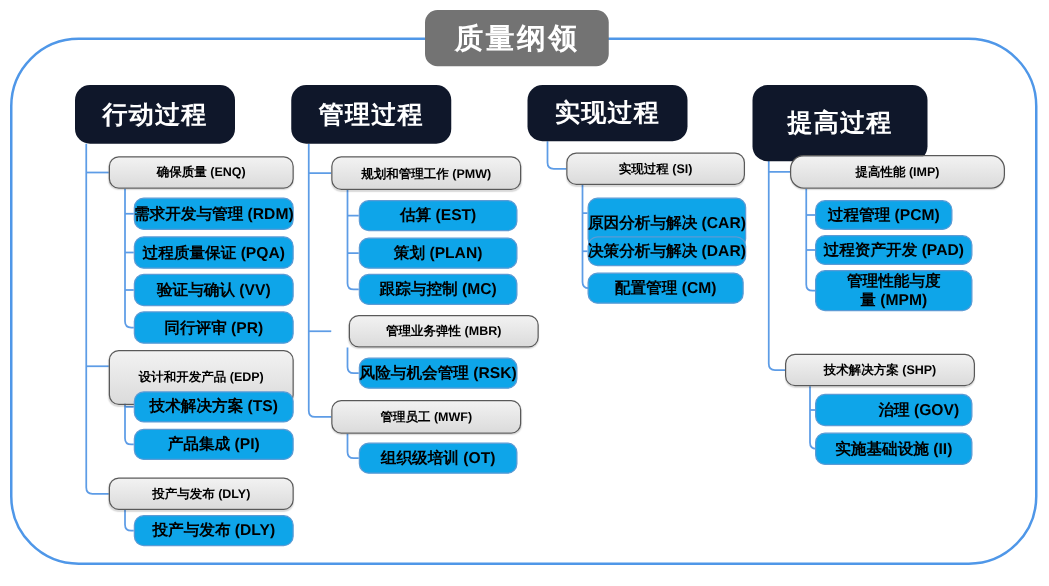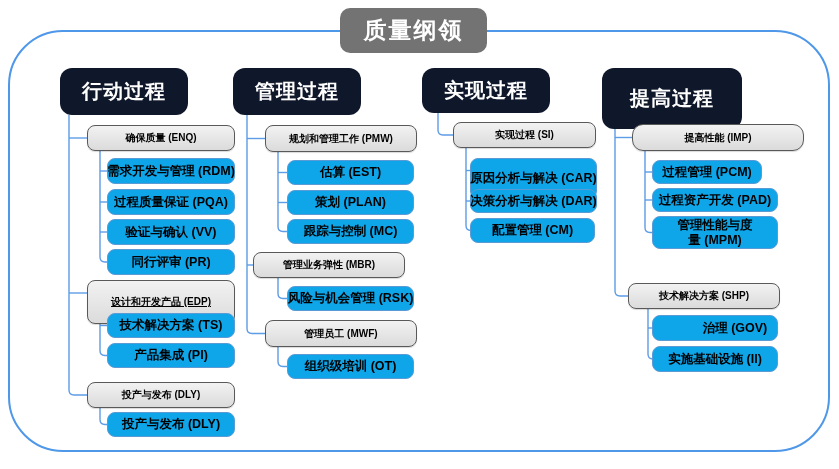--- a/index.html
+++ b/index.html
@@ -73,31 +73,31 @@
       <path d="M648 328 H652" fill="none" stroke="#5d9ce6" stroke-width="1.4"></path>
     </svg>
   <div class="title" id="title" style="left: 340px; top: 8px; width: 147px; height: 45px;">质量纲领</div>
   <div id="nodes">
       <div class="header-box" style="left: 60px; top: 68px; width: 128px; height: 47px;">行动过程</div>
       <div class="gray-box" style="left: 87px; top: 125px; width: 148px; height: 26px;">确保质量 (ENQ)</div>
       <div class="white-box" style="left: 107px; top: 158px; width: 128px; height: 26px;">需求开发与管理 (RDM)</div>
       <div class="white-box" style="left: 107px; top: 189px; width: 128px; height: 26px;">过程质量保证 (PQA)</div>
       <div class="white-box" style="left: 107px; top: 219px; width: 128px; height: 26px;">验证与确认 (VV)</div>
       <div class="white-box" style="left: 107px; top: 249px; width: 128px; height: 26px;">同行评审 (PR)</div>
-      <div class="gray-box" style="left: 87px; top: 280px; width: 148px; height: 44px; text-decoration: underline;">设计和开发产品 (EDP)</div>
+      <div class="gray-box" style="left: 87px; top: 280px; width: 148px; height: 44px;">设计和开发产品 (EDP)</div>
       <div class="white-box" style="left: 107px; top: 313px; width: 128px; height: 25px;">技术解决方案 (TS)</div>
       <div class="white-box" style="left: 107px; top: 343px; width: 128px; height: 25px;">产品集成 (PI)</div>
       <div class="gray-box" style="left: 87px; top: 382px; width: 148px; height: 26px;">投产与发布 (DLY)</div>
       <div class="white-box" style="left: 107px; top: 412px; width: 128px; height: 25px;">投产与发布 (DLY)</div>
       <div class="header-box" style="left: 233px; top: 68px; width: 128px; height: 47px;">管理过程</div>
       <div class="gray-box" style="left: 265px; top: 125px; width: 152px; height: 27px;">规划和管理工作 (PMW)</div>
       <div class="white-box" style="left: 287px; top: 160px; width: 127px; height: 25px;">估算 (EST)</div>
       <div class="white-box" style="left: 287px; top: 190px; width: 127px; height: 25px;">策划 (PLAN)</div>
       <div class="white-box" style="left: 287px; top: 219px; width: 127px; height: 25px;">跟踪与控制 (MC)</div>
-      <div class="gray-box" style="left: 253px; top: 252px; width: 152px; height: 26px;">管理业务弹性 (MBR)</div>
+      <div class="gray-box" style="left: 279px; top: 252px; width: 152px; height: 26px;">管理业务弹性 (MBR)</div>
       <div class="white-box" style="left: 287px; top: 286px; width: 127px; height: 25px;">风险与机会管理 (RSK)</div>
       <div class="gray-box" style="left: 265px; top: 320px; width: 152px; height: 27px;">管理员工 (MWF)</div>
       <div class="white-box" style="left: 287px; top: 354px; width: 127px; height: 25px;">组织级培训 (OT)</div>
       <div class="header-box" style="left: 422px; top: 68px; width: 128px; height: 45px;">实现过程</div>
       <div class="gray-box" style="left: 453px; top: 122px; width: 143px; height: 26px;">实现过程 (SI)</div>
       <div class="white-box" style="left: 470px; top: 158px; width: 127px; height: 41px;">原因分析与解决 (CAR)</div>
       <div class="white-box" style="left: 470px; top: 189px; width: 127px; height: 24px;">决策分析与解决 (DAR)</div>
       <div class="white-box" style="left: 470px; top: 218px; width: 125px; height: 25px;">配置管理 (CM)</div>
       <div class="header-box" style="left: 602px; top: 68px; width: 140px; height: 61px;">提高过程</div>
       <div class="gray-box" style="left: 632px; top: 124px; width: 172px; height: 27px; border-radius: 11px;">提高性能 (IMP)</div>

